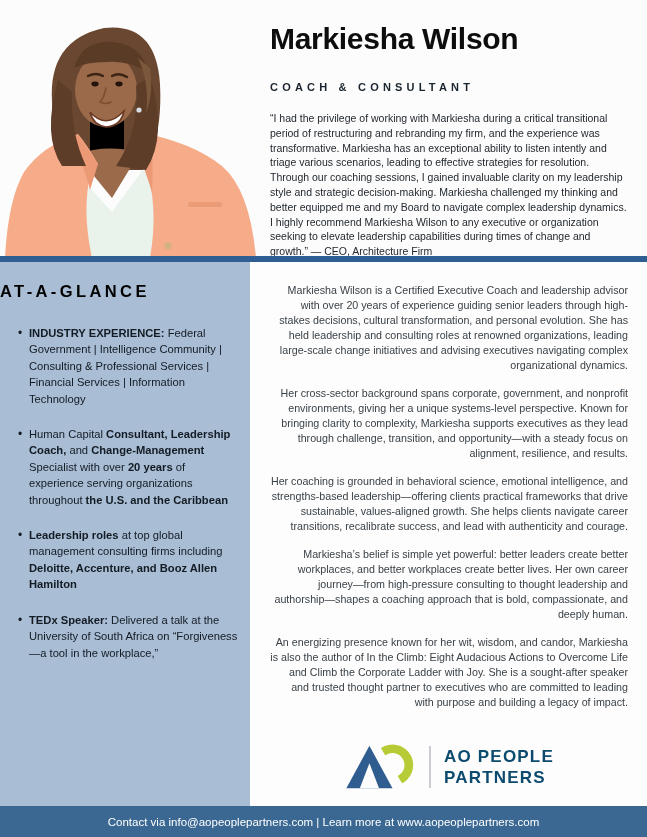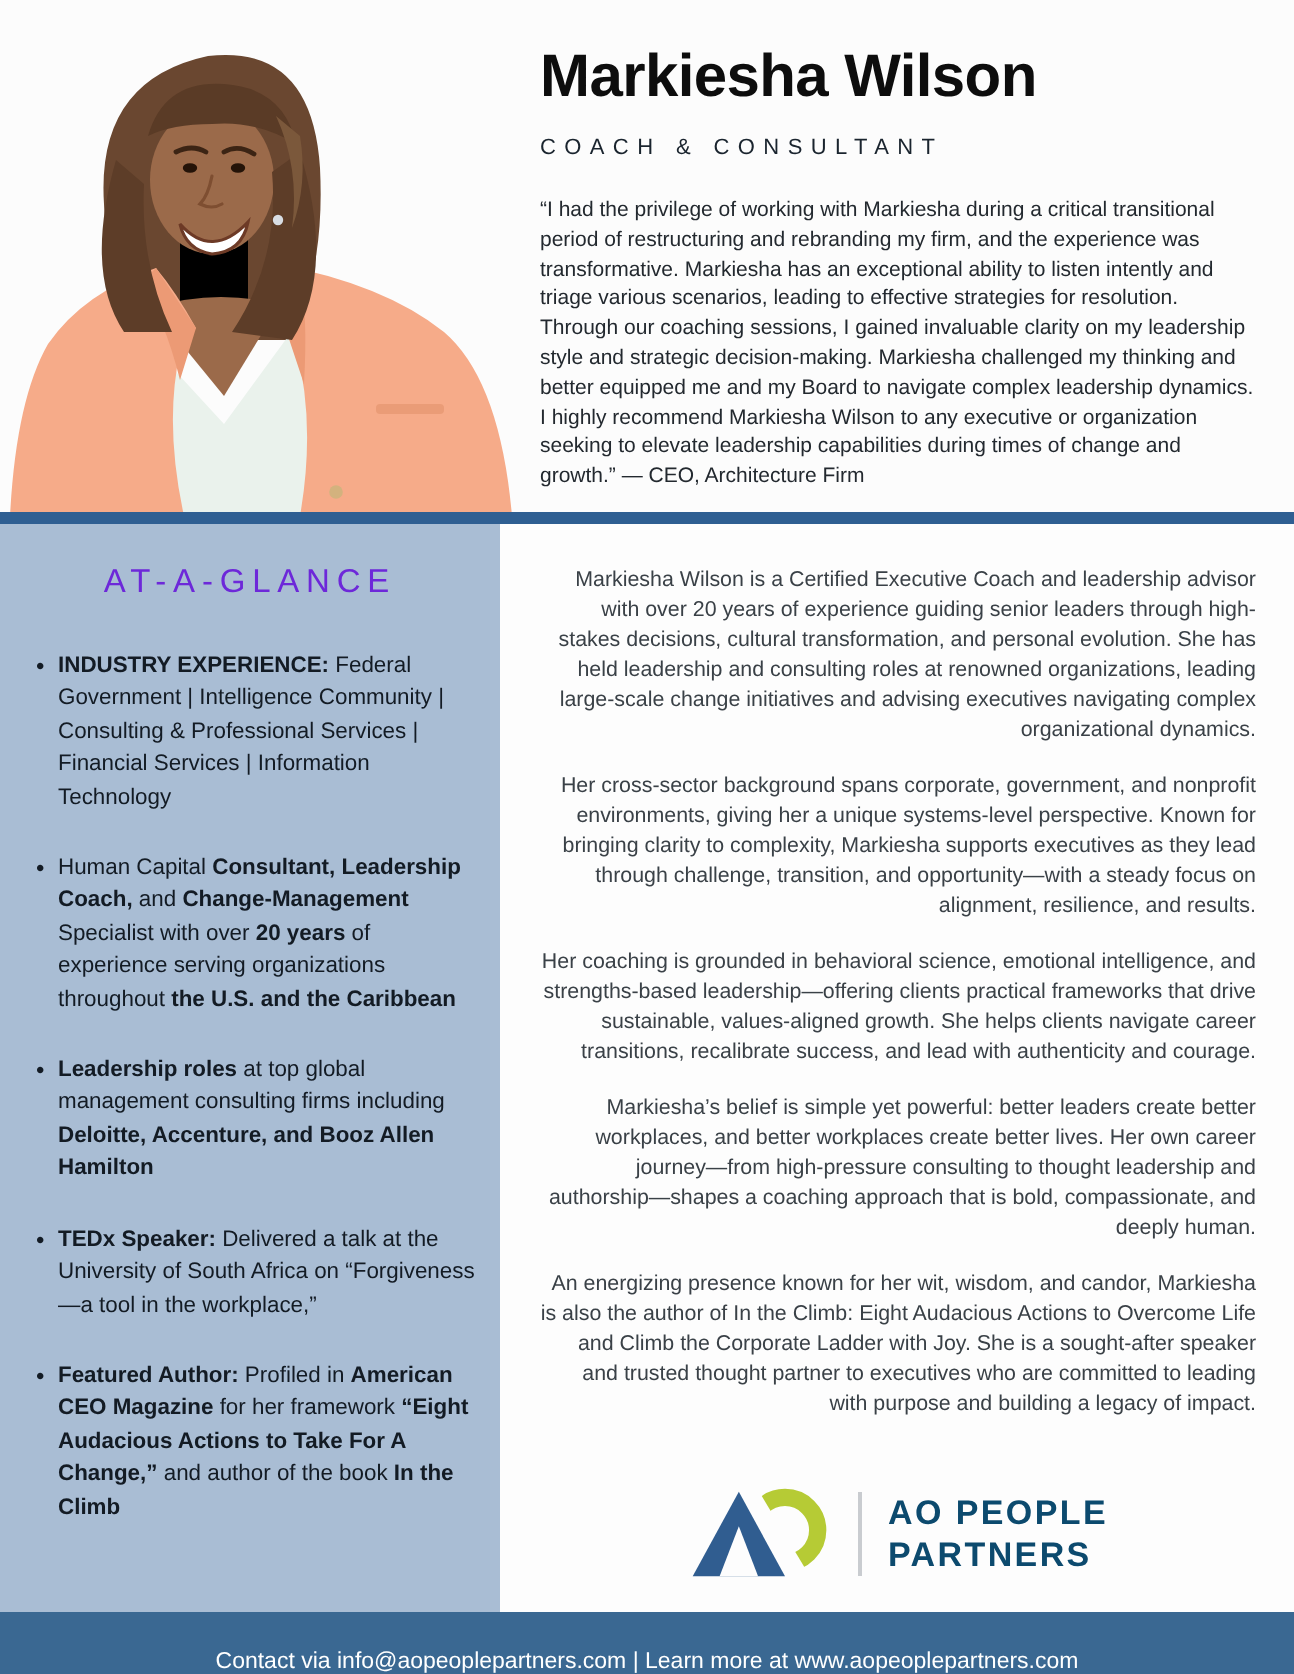--- a/index.html
+++ b/index.html
@@ -5,43 +5,43 @@
   html,body{margin:0;padding:0;background:#ffffff;}
   .page{
     position:relative;width:647px;height:837px;background:#fdfdfd;overflow:hidden;
     font-family:"Liberation Sans", sans-serif;
   }
   
   .hero{position:absolute;top:0;left:0;width:647px;height:256px;background:#fcfcfc;}
   .photo{position:absolute;top:14px;left:0;width:260px;height:242px;}
   .hero-text{position:absolute;top:22px;left:270px;width:358px;}
   .name{margin:0;font-size:30px;font-weight:700;letter-spacing:-0.3px;color:#0d0d0d;line-height:1.1;}
-  .subtitle{margin-top:13px;font-size:11px;font-weight:400;letter-spacing:4.2px;color:#1a242e;}
+  .subtitle{margin-top:26px;font-size:11px;font-weight:700;letter-spacing:4.2px;color:#1a242e;}
   .quote{margin:18px 0 0;font-size:10.5px;line-height:14.8px;color:#23292f;}
   
   .band{position:absolute;top:256px;left:0;width:647px;height:6px;background:#2f5f92;}
   
   .sidebar{position:absolute;top:262px;left:0;width:250px;height:544px;background:#a9bdd4;overflow:hidden;}
-  .sidebar h2{margin:20px 0 0;text-align:center;font-size:16.5px;font-weight:400;letter-spacing:3.4px;color:#6d28d9;}
+  .sidebar h2{margin:20px 0 0;text-align:left;font-size:16.5px;font-weight:700;letter-spacing:3.4px;color:#000000;}
   .sidebar ul{margin:24px 12px 0 29px;padding:0;list-style:none;}
   .sidebar li{position:relative;margin:16px 0 19px;font-size:11.2px;line-height:16.4px;color:#131b24;}
   .sidebar li::before{content:"•";position:absolute;left:-11px;top:0;font-size:12px;color:#131b24;}
   .sidebar b{font-weight:700;}
   
   .main{position:absolute;top:262px;left:270px;width:358px;height:478px;overflow:hidden;text-align:right;}
   .main p{margin:0 0 13.5px;font-size:10.7px;line-height:14.9px;color:#3a4147;}
   .main p:first-child{margin-top:21px;}
   
   .logo{position:absolute;top:741px;left:270px;width:358px;height:52px;
         display:flex;align-items:center;justify-content:center;gap:13px;}
   .logo-sep{width:2px;height:42px;background:#c9ccd0;}
   .logo-text{font-size:17px;font-weight:700;letter-spacing:1.2px;line-height:21px;color:#0c4a6e;}
   
   .footer{position:absolute;top:806px;left:0;width:647px;height:31px;background:#3a6892;
-          display:flex;align-items:flex-end;justify-content:center;}
+          display:flex;align-items:center;justify-content:center;}
   .footer span{font-size:11.5px;color:#ffffff;}
 </style>
 </head>
 <body>
 
 <div class="page">
 
   <div class="hero">
     <div class="photo">
       <svg viewBox="0 0 260 244" width="260" height="244">
@@ -95,21 +95,20 @@
 
   <div class="band"></div>
 
   <aside class="sidebar">
     <h2>AT-A-GLANCE</h2>
     <ul>
       <li><b>INDUSTRY EXPERIENCE:</b><span> Federal Government | Intelligence Community | Consulting &amp; Professional Services | Financial Services | Information Technology</span></li>
       <li><span>Human Capital </span><b>Consultant, Leadership Coach,</b><span> and </span><b>Change-Management</b><span> Specialist with over </span><b>20 years</b><span> of experience serving organizations throughout </span><b>the U.S. and the Caribbean</b></li>
       <li><b>Leadership roles</b><span> at top global management consulting firms including </span><b>Deloitte, Accenture, and Booz Allen Hamilton</b></li>
       <li><b>TEDx Speaker:</b><span> Delivered a talk at the University of South Africa on “Forgiveness—a tool in the workplace,”</span></li>
-      <li><b>Featured Author:</b><span> Profiled in </span><b>American CEO Magazine</b><span> for her framework </span><b>“Eight Audacious Actions to Take For A Change,”</b><span> and author of the book </span><b>In the Climb</b></li>
     </ul>
   </aside>
 
   <main class="main">
     <p>Markiesha Wilson is a Certified Executive Coach and leadership advisor with over 20 years of experience guiding senior leaders through high-stakes decisions, cultural transformation, and personal evolution. She has held leadership and consulting roles at renowned organizations, leading large-scale change initiatives and advising executives navigating complex organizational dynamics.</p>
     <p>Her cross-sector background spans corporate, government, and nonprofit environments, giving her a unique systems-level perspective. Known for bringing clarity to complexity, Markiesha supports executives as they lead through challenge, transition, and opportunity—with a steady focus on alignment, resilience, and results.</p>
     <p>Her coaching is grounded in behavioral science, emotional intelligence, and strengths-based leadership—offering clients practical frameworks that drive sustainable, values-aligned growth. She helps clients navigate career transitions, recalibrate success, and lead with authenticity and courage.</p>
     <p>Markiesha’s belief is simple yet powerful: better leaders create better workplaces, and better workplaces create better lives. Her own career journey—from high-pressure consulting to thought leadership and authorship—shapes a coaching approach that is bold, compassionate, and deeply human.</p>
     <p>An energizing presence known for her wit, wisdom, and candor, Markiesha is also the author of In the Climb: Eight Audacious Actions to Overcome Life and Climb the Corporate Ladder with Joy. She is a sought-after speaker and trusted thought partner to executives who are committed to leading with purpose and building a legacy of impact.</p>
   </main>

